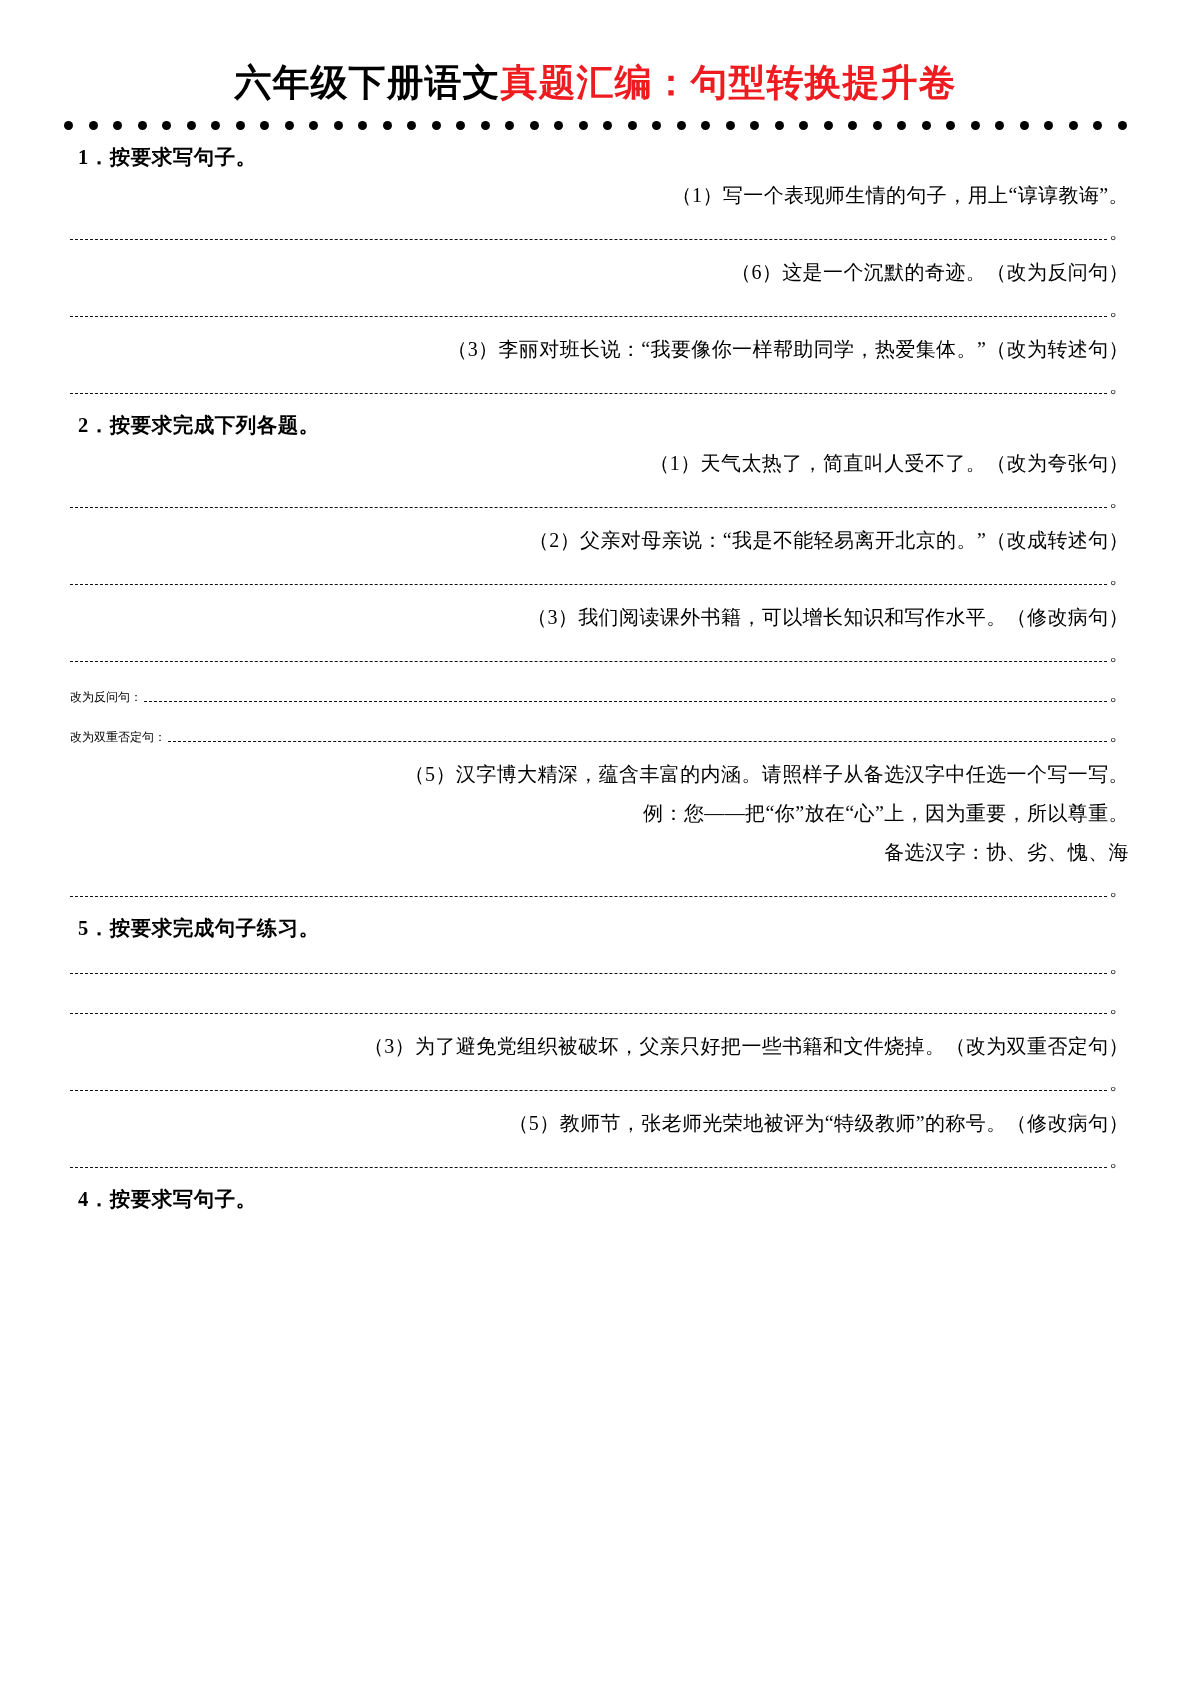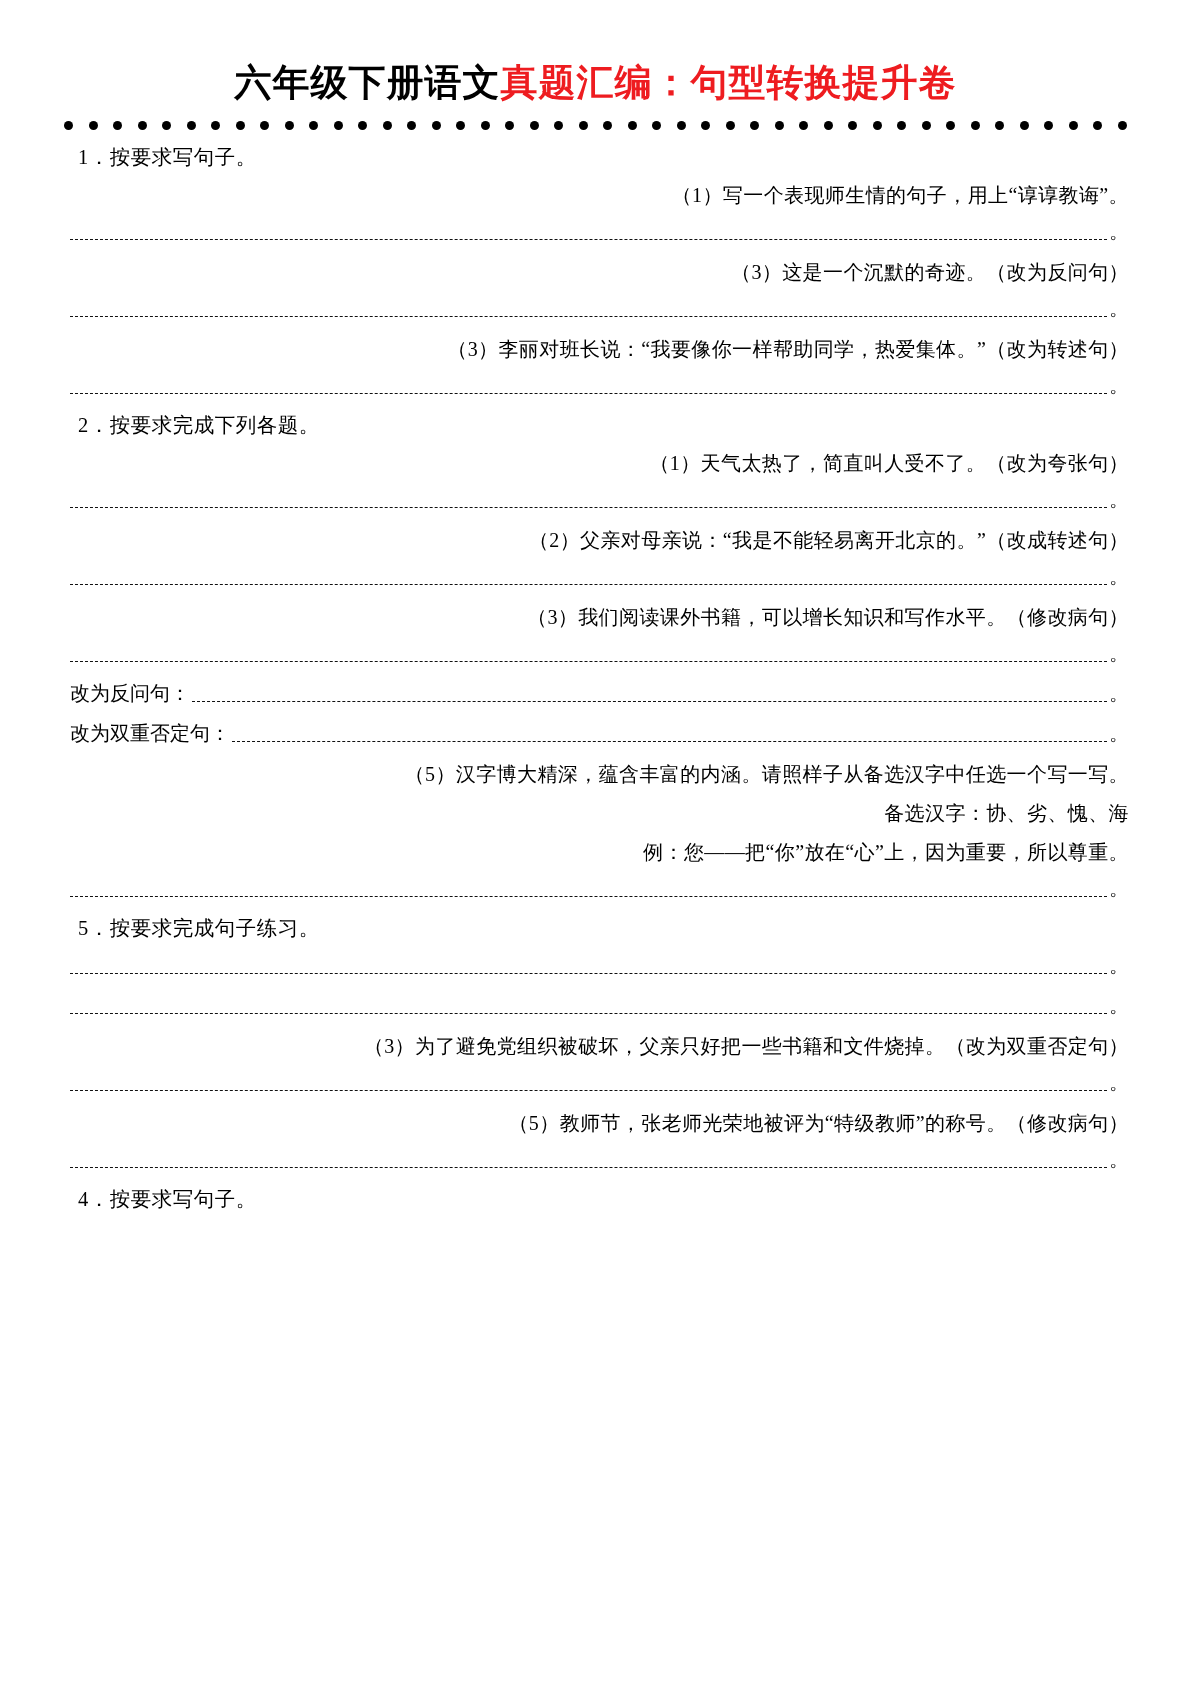--- a/index.html
+++ b/index.html
@@ -49,21 +49,21 @@
     display: block;
     width: 9px;
     height: 9px;
     border-radius: 50%;
     background: #000;
   }
 
   
   .sec-title {
     font-size: 20.5px;
-    font-weight: normal;
+    font-weight: bold;
     margin: 11px 0 9px 16px;
     letter-spacing: 0.5px;
   }
   .q {
     font-size: 20px;
     margin: 9px 0 7px 24px;
     letter-spacing: 0.4px;
     line-height: 1.5;
     text-align: right;
   }
@@ -72,21 +72,21 @@
   }
 
   
   .ans {
     display: flex;
     align-items: flex-end;
     margin: 6px 0 14px 8px;
     height: 26px;
   }
   .ans .lead {
-    font-size: 20px;
+    font-size: 12px;
     white-space: nowrap;
     padding-right: 2px;
     line-height: 1;
     transform: translateY(-2px);
   }
   .ans .dline {
     flex: 1 1 auto;
     border-bottom: 1.6px dashed #111;
     height: 12px;
     margin-bottom: 3px;
@@ -155,21 +155,21 @@
     </div>
 
   <div class="sec-title">1．按要求写句子。</div>
 
   <div class="q">（1）写一个表现师生情的句子，用上“谆谆教诲”。</div>
   <div class="ans">
     <div class="dline"></div>
     <div class="tail">。</div>
   </div>
 
-  <div class="q">（3）这是一个沉默的奇迹。（改为反问句）</div>
+  <div class="q">（6）这是一个沉默的奇迹。（改为反问句）</div>
   <div class="ans">
     <div class="dline"></div>
     <div class="tail">。</div>
   </div>
 
   <div class="q">（3）李丽对班长说：“我要像你一样帮助同学，热爱集体。”（改为转述句）</div>
   <div class="ans">
     <div class="dline"></div>
     <div class="tail">。</div>
   </div>
@@ -199,22 +199,22 @@
     <div class="dline"></div>
     <div class="tail">。</div>
   </div>
   <div class="ans">
     <div class="lead">改为双重否定句：</div>
     <div class="dline"></div>
     <div class="tail">。</div>
   </div>
 
   <div class="q">（5）汉字博大精深，蕴含丰富的内涵。请照样子从备选汉字中任选一个写一写。</div>
+  <div class="q sub">例：您——把“你”放在“心”上，因为重要，所以尊重。</div>
   <div class="q sub">备选汉字：协、劣、愧、海</div>
-  <div class="q sub">例：您——把“你”放在“心”上，因为重要，所以尊重。</div>
   <div class="ans">
     <div class="dline"></div>
     <div class="tail">。</div>
   </div>
 
   <div class="sec-title">5．按要求完成句子练习。</div>
 
   <div class="ans">
     <div class="dline"></div>
     <div class="tail">。</div>

